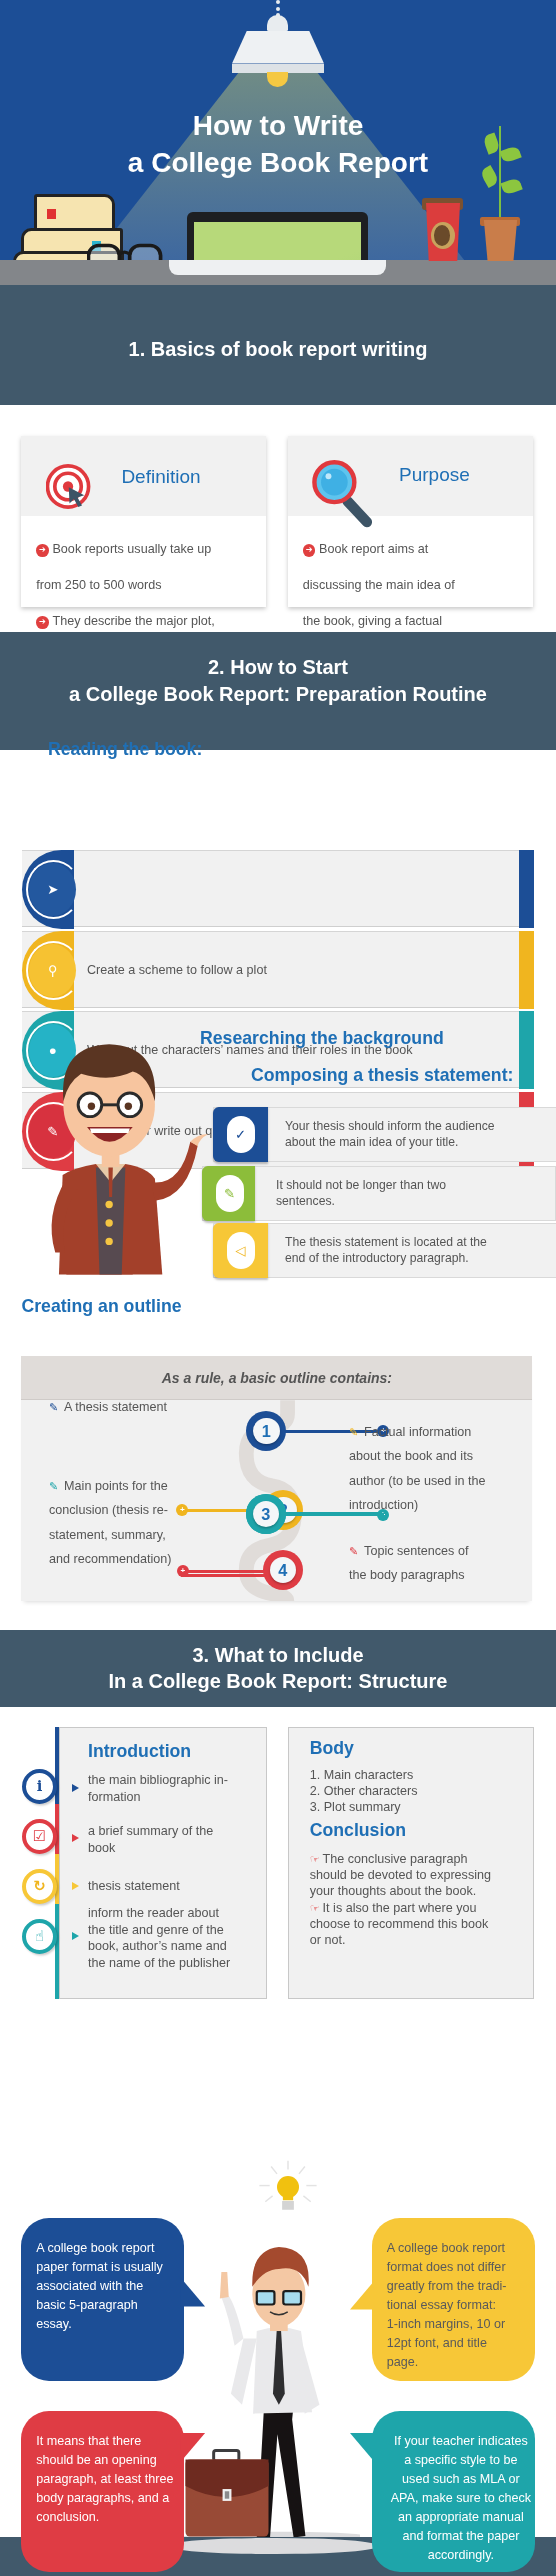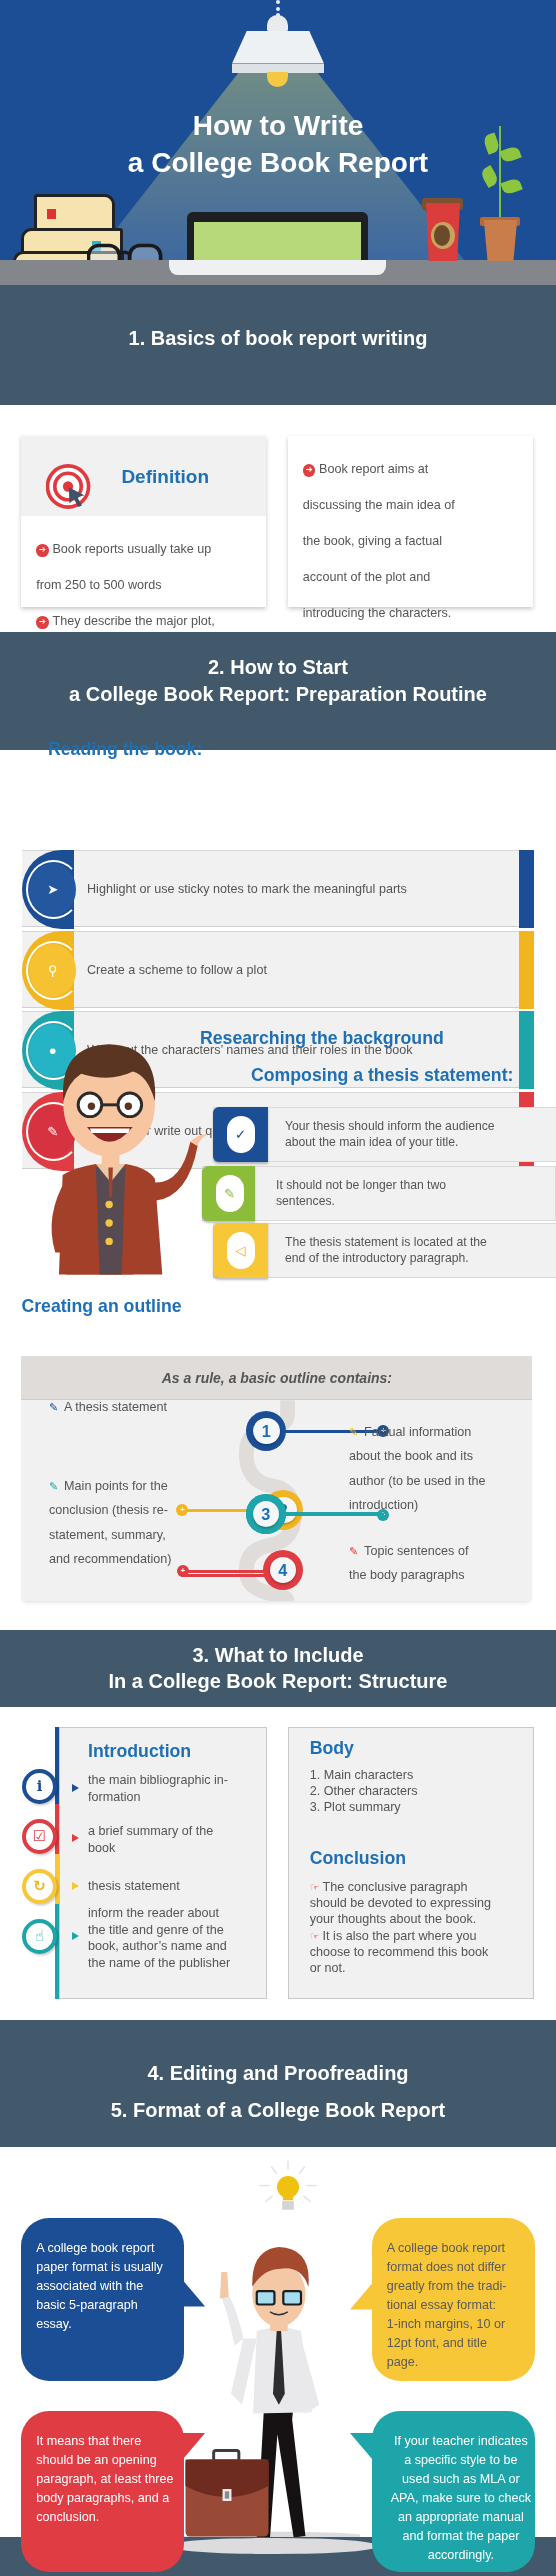--- a/index.html
+++ b/index.html
@@ -33,21 +33,21 @@
   .leaf { position: absolute; width: 13.3px; height: 19px; background: #8cc63f; border-radius: 50% 0 50% 0; }
   .glasses { position: absolute; left: 87px; top: 241px; width: 78px; height: 34px; }
 
   
   .sec-head { position: absolute; left: 0; width: 556px; background: #41596b; color: #fff; text-align: center; font-weight: bold; }
   .sec-head .t { display: block; font-size: 20px; line-height: 26.6px; }
 
   
   .card { position: absolute; top: 436px; width: 245px; height: 171px; background: #fff; box-shadow: 0 1.5px 4.4px rgba(0,0,0,0.22); }
   .card-head { height: 80px; background: #f1f1f1; position: relative; }
-  .card-title { position: absolute; top: 29.5px; font-size: 19px; font-weight: bold; color: #1f6fb5; }
+  .card-title { position: absolute; top: 29.5px; font-size: 19px; font-weight: normal; color: #1f6fb5; }
   .card-body { padding: 14.8px 0 0 14.8px; font-size: 12.6px; line-height: 36px; color: #555; position: relative; }
   .card-body .line { display: block; height: 36px; white-space: nowrap; }
   .red-arrow { display: inline-block; width: 12.6px; height: 12.6px; border-radius: 50%; background: #e03f3f; color: #fff; font-size: 8.1px; line-height: 12.6px; text-align: center; font-weight: bold; vertical-align: 0.7px; margin-right: 3.7px; }
 
   
   .sub-h { position: absolute; font-size: 17.7px; font-weight: bold; color: #1f6fb5; white-space: nowrap; }
 
   
   .read-row { position: absolute; left: 22px; width: 512px; height: 77px; background: #f1f1f1; border-top: 0.7px solid #d5d5d5; border-bottom: 1.5px solid #cfcfcf; }
   .read-row .bar { position: absolute; right: 0; top: -0.7px; width: 15.5px; height: 78px; }
@@ -149,21 +149,21 @@
 
     <div class="stem"></div>
     <div class="leaf" style="left:485px;top:134px;transform:rotate(-20deg);"></div>
     <div class="leaf" style="left:504px;top:145px;transform:rotate(70deg);"></div>
     <div class="leaf" style="left:483px;top:167px;transform:rotate(-30deg);"></div>
     <div class="leaf" style="left:505px;top:177px;transform:rotate(70deg);"></div>
     <div class="pot-rim"></div>
     <div class="pot"></div>
   </div>
 
-  <div class="sec-head" style="top:285px;height:120px;padding-top:40px;">
+  <div class="sec-head" style="top:285px;height:120px;padding-top:51px;">
     <span class="t">1. Basics of book report writing</span>
   </div>
 
   <div class="card" style="left:21.4px;">
     <div class="card-head">
       <svg style="position:absolute;left:24.4px;top:26.6px;" width="47" height="47" viewBox="0 0 64 64">
         <circle cx="30" cy="32" r="28" fill="#fff" stroke="#e0393e" stroke-width="5"></circle>
         <circle cx="30" cy="32" r="18" fill="#fff" stroke="#e0393e" stroke-width="5"></circle>
         <circle cx="30" cy="32" r="7" fill="#e0393e"></circle>
         <path d="M31 33 L52 44 L43 47 L49 58 L44 60 L38 49 L32 55 Z" fill="#3d5466"></path>
@@ -173,41 +173,49 @@
     <div class="card-body">
       <span class="line"><span class="red-arrow">➔</span><span>Book reports usually take up</span></span>
       <span class="line">from 250 to 500 words</span>
       <span class="line"><span class="red-arrow">➔</span><span>They describe the major plot,</span></span>
       <span class="line">characters, and central theme</span>
       <span class="line">of the book.</span>
     </div>
   </div>
 
   <div class="card" style="left:288px;">
+    <div class="card-head">
+      <svg style="position:absolute;left:23.6px;top:23.6px;" width="61" height="68" viewBox="0 0 82 92">
+        <line x1="48" y1="56" x2="74" y2="84" stroke="#3d5466" stroke-width="14" stroke-linecap="round"></line>
+        <circle cx="30" cy="30" r="27" fill="#5ec4ee" stroke="#e0393e" stroke-width="6"></circle>
+        <circle cx="30" cy="30" r="18" fill="#3fb0e4"></circle>
+        <circle cx="22" cy="22" r="4" fill="#bfe8fb"></circle>
+      </svg>
+      <div class="card-title" style="left:111px;top:28px;">Purpose</div>
+    </div>
     <div class="card-body">
       <span class="line"><span class="red-arrow">➔</span><span>Book report aims at</span></span>
       <span class="line">discussing the main idea of</span>
       <span class="line">the book, giving a factual</span>
       <span class="line">account of the plot and</span>
       <span class="line">introducing the characters.</span>
     </div>
   </div>
 
   <div class="sec-head" style="top:632px;height:118px;padding-top:22px;">
     <span class="t">2. How to Start</span>
     <span class="t">a College Book Report: Preparation Routine</span>
   </div>
 
   <div class="sub-h" style="left:48px;top:739px;">Reading the book:</div>
 
   <div class="read-row" style="top:850px;">
     <div class="arc" style="background:#1c4e96;"></div>
     <div class="ring"></div>
     <div class="circ" style="background:#23589f;">➤</div>
-    <div class="txt">Highlight or use sticky notes to mark the meaningful parts</div>
     <div class="bar" style="background:#1c4e96;"></div>
   </div>
   <div class="read-row" style="top:931px;">
     <div class="arc" style="background:#f0b51f;"></div>
     <div class="ring"></div>
     <div class="circ" style="background:#f6c232;">⚲</div>
     <div class="txt">Create a scheme to follow a plot</div>
     <div class="bar" style="background:#f0b51f;"></div>
   </div>
   <div class="read-row" style="top:1011px;">
@@ -380,35 +388,31 @@
   <div class="s-ring" style="top:1869px;border-color:#f7c737;color:#f0b51f;">↻</div>
   <div class="s-ring" style="top:1919px;border-color:#1ea5aa;color:#1ea5aa;">☝</div>
 
   <div class="body-card">
     <div class="h">Body</div>
     <div style="margin-top:7.4px;">
       <div class="li">1. Main characters</div>
       <div class="li">2. Other characters</div>
       <div class="li">3. Plot summary</div>
     </div>
-    <div class="h" style="margin-top:32px;">Conclusion</div>
+    <div class="h" style="margin-top:4px;">Conclusion</div>
     <div style="margin-top:10.3px;">
       <div class="li"><span class="thumb">☞ </span><span>The conclusive paragraph</span></div>
       <div class="li">should be devoted to expressing</div>
       <div class="li">your thoughts about the book.</div>
       <div class="li"><span class="thumb">☞ </span><span>It is also the part where you</span></div>
       <div class="li">choose to recommend this book</div>
       <div class="li">or not.</div>
     </div>
   </div>
 
-  <div class="sec-head" style="top:2020px;height:127px;padding-top:35px;">
-    <span class="t" style="line-height:37px;">4. Editing and Proofreading</span>
-    <span class="t" style="line-height:37px;">5. Format of a College Book Report</span>
-  </div>
 
   <svg style="position:absolute;left:255px;top:2159px;" width="66" height="59" viewBox="0 0 90 80">
     <g stroke="#e3e3e3" stroke-width="2">
       <line x1="45" y1="2" x2="45" y2="14"></line>
         <line x1="22" y1="10" x2="30" y2="20"></line>
         <line x1="68" y1="10" x2="60" y2="20"></line>
       <line x1="6" y1="36" x2="20" y2="36"></line>
         <line x1="70" y1="36" x2="84" y2="36"></line>
       <line x1="14" y1="58" x2="24" y2="50"></line>
         <line x1="76" y1="58" x2="66" y2="50"></line>

